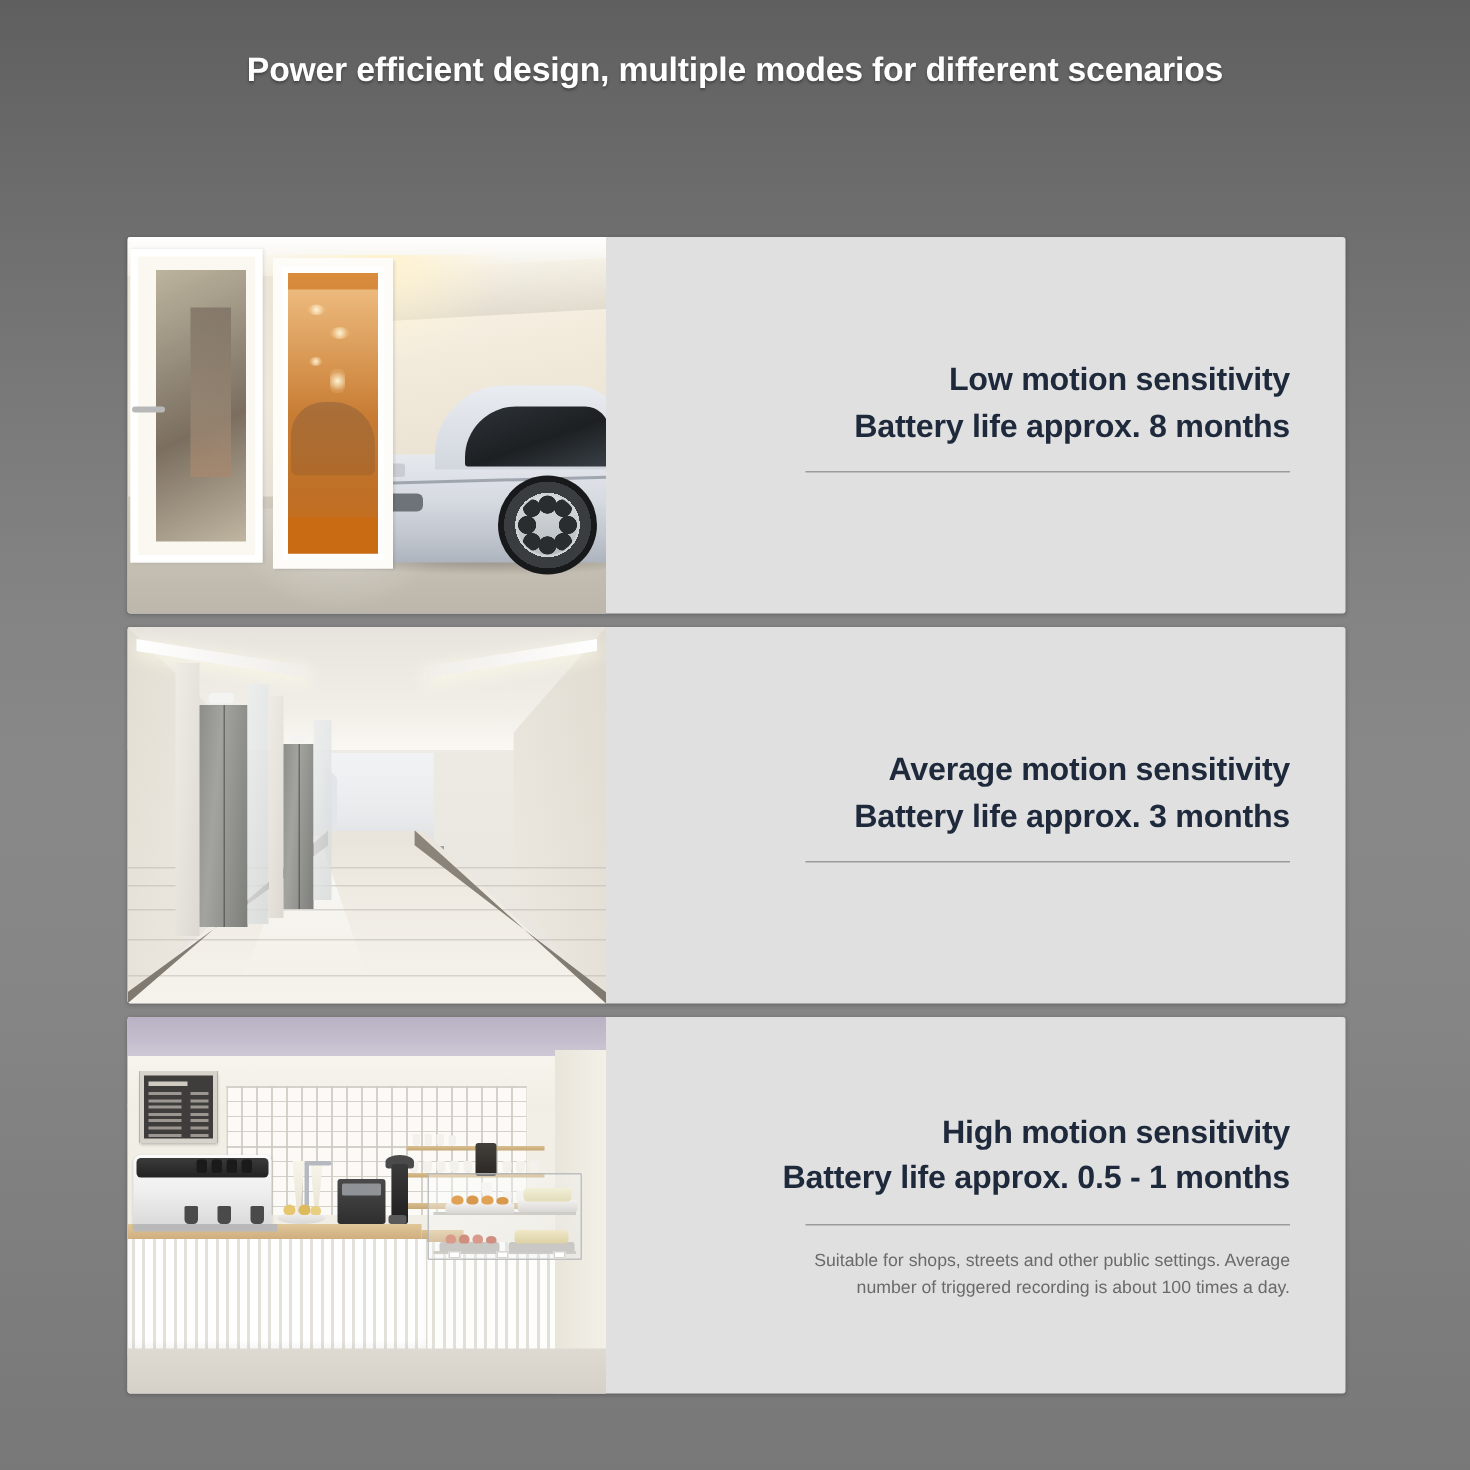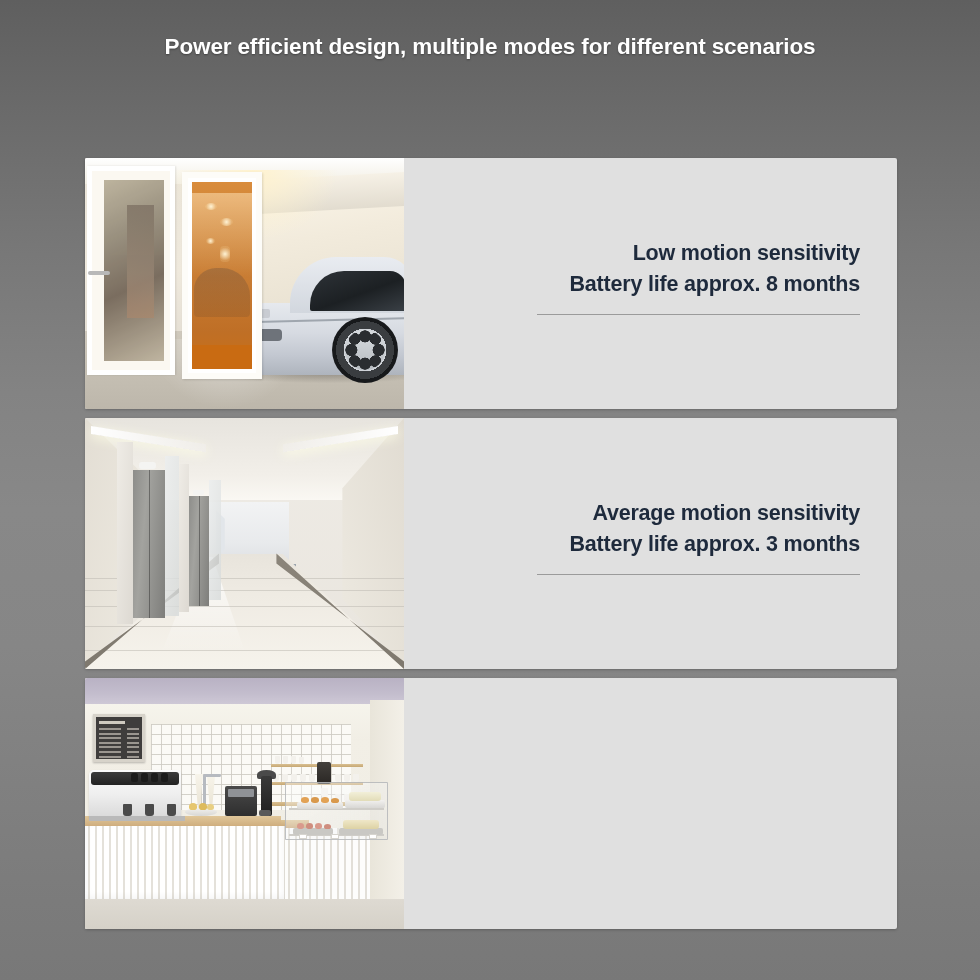--- a/index.html
+++ b/index.html
@@ -651,15 +651,23 @@
       <div class="cf-pastry" style="left:221px;top:145px;width:7px;height:6px;background:#cf8e7f;"></div>
       <div class="cf-pastry" style="left:230px;top:145px;width:7px;height:6px;background:#d99a8c;"></div>
       <div class="cf-pastry" style="left:239px;top:146px;width:7px;height:5px;background:#cf8e7f;"></div>
       <div class="cf-tray" style="left:254px;top:150px;width:44px;height:7px;background:#c9c8c4;"></div>
       <div class="cf-cake" style="left:258px;top:142px;width:36px;height:9px;background:linear-gradient(180deg,#efe7c8,#ddd2a4);"></div>
       <div class="cf-label" style="left:214px;top:156px;"></div>
       <div class="cf-label" style="left:246px;top:156px;"></div>
       <div class="cf-label" style="left:284px;top:156px;"></div>
     </div>
 
+    <div class="card-body">
+      <div class="card-heading">
+        <span>High motion sensitivity</span>
+        <span class="l2">Battery life approx. 0.5 - 1 months</span>
+      </div>
+      <div class="rule"></div>
+      <div class="card-desc">Suitable for shops, streets and other public settings. Average number of triggered recording is about 100 times a day.</div>
+    </div>
   </div>
 
 </div>
 
 </body></html>

